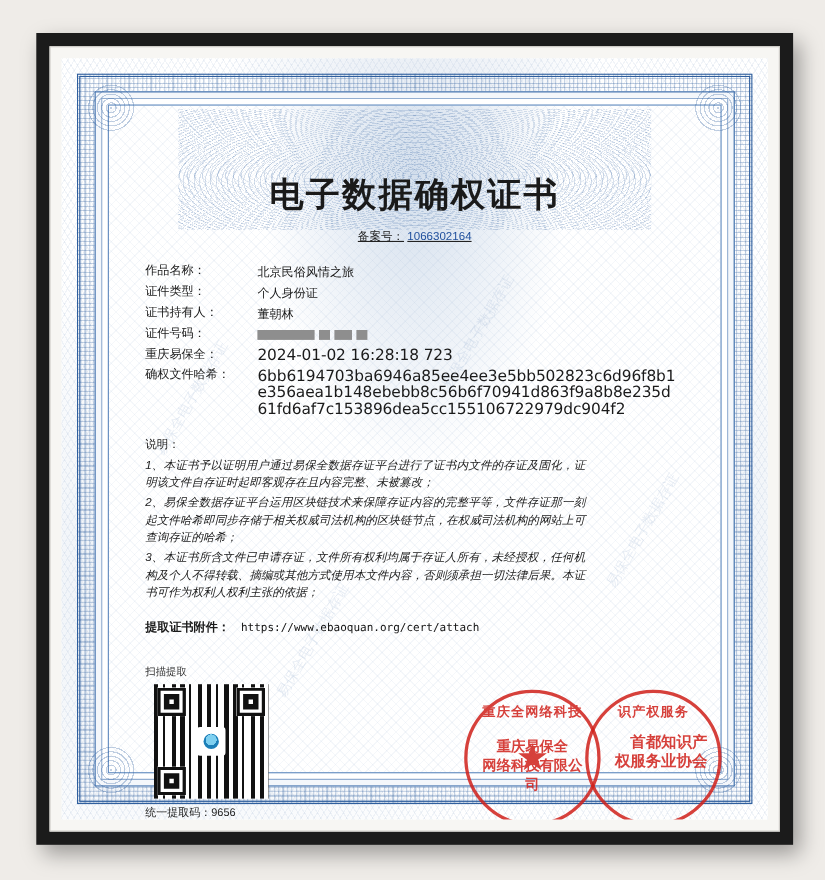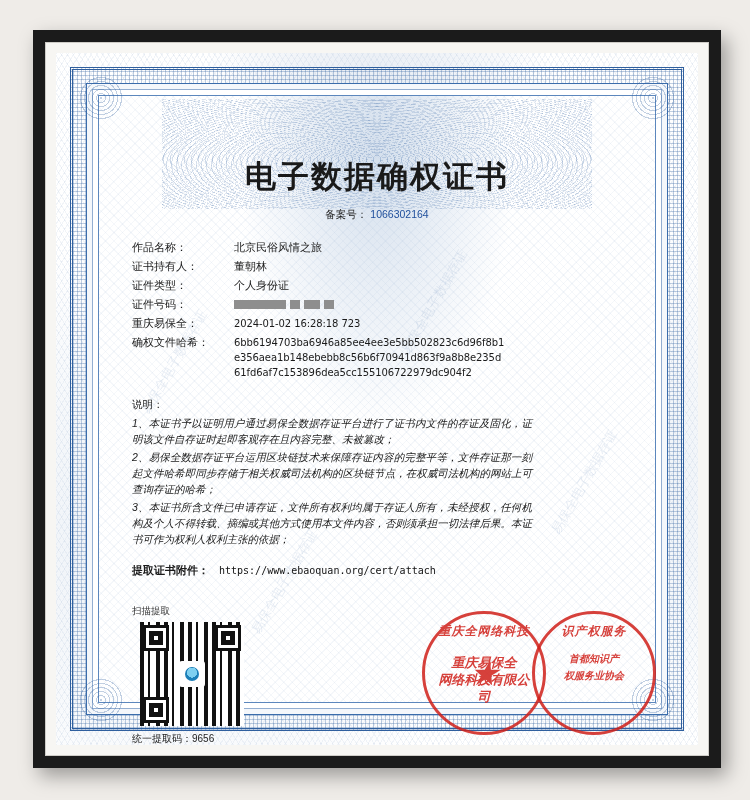--- a/index.html
+++ b/index.html
@@ -127,20 +127,21 @@
     font-weight: bold;
     font-size: 31px;
     letter-spacing: 2px;
     color: #1a1a1a;
   }
   #filing-row {
     text-align: center;
     margin-top: 10px;
     font-size: 10.5px;
     color: #222;
+    text-decoration: underline;
   }
   #filing-row .val {
     color: #1f4f9c;
     margin-left: 3px;
   }
 
   
   #fields {
     margin: 16px 0 0 24px;
     font-size: 11px;
@@ -150,29 +151,29 @@
     border-collapse: collapse;
   }
   #fields td {
     vertical-align: top;
     padding: 2px 0;
     line-height: 15px;
   }
   #fields td.lbl {
     width: 92px;
     white-space: nowrap;
-    font-family: Liberation Serif, serif;
+    font-family: Liberation Mono, monospace;
   }
   #fields td.val {
     padding-left: 10px;
     font-family: "DejaVu Sans", sans-serif;
   }
   .mono {
     font-family: "DejaVu Sans Mono", monospace;
-    font-size: 10px;
+    font-size: 14px;
     letter-spacing: -0.1px;
   }
   .redact {
     display: inline-block;
     width: 52px;
     height: 9px;
     background: #8e8e8e;
     vertical-align: -1px;
     margin-right: 4px;
   }
@@ -279,22 +280,21 @@
 
   
   .stamp {
     position: absolute;
     width: 118px;
     height: 118px;
     border-radius: 50%;
     border: 3px solid #d0201a;
     color: #d0201a;
     opacity: .85;
-    top: 6px;
-    font-style: italic;
+    top: 22px;
   }
   .stamp.left { left: 290px; }
   .stamp.right { left: 400px; }
   .stamp .arc-top {
     position: absolute;
     left: 0; right: 0; top: 9px;
     text-align: center;
     font-size: 12px;
     font-weight: bold;
     letter-spacing: 1px;
@@ -309,21 +309,21 @@
     padding: 0 10px;
   }
   .stamp .star {
     position: absolute;
     left: 50%; top: 50%;
     transform: translate(-50%,-50%);
     font-size: 34px;
     line-height: 1;
     color: #d0201a;
   }
-  .stamp.right .mid { top: 36px; font-size: 10px; }
+  .stamp.right .mid { top: 36px; font-size: 14px; text-align: right; }
 
   
   .wm {
     position: absolute;
     color: rgba(120,150,190,0.16);
     font-size: 13px;
     transform: rotate(-60deg);
     white-space: nowrap;
     pointer-events: none;
     font-family: "DejaVu Sans", sans-serif;
@@ -361,26 +361,26 @@
           </div>
 
           <div id="fields">
             <table>
               <tbody>
                   <tr>
                 <td class="lbl">作品名称：</td>
                 <td class="val">北京民俗风情之旅</td>
               </tr>
               <tr>
+                <td class="lbl">证件类型：</td>
+                <td class="val">个人身份证</td>
+              </tr>
+              <tr>
                 <td class="lbl">证书持有人：</td>
                 <td class="val">董朝林</td>
-              </tr>
-              <tr>
-                <td class="lbl">证件类型：</td>
-                <td class="val">个人身份证</td>
               </tr>
               <tr>
                 <td class="lbl">证件号码：</td>
                 <td class="val">
                   <span class="redact"></span><span class="redact sm"></span><span class="redact md"></span><span class="redact sm"></span>
                 </td>
               </tr>
               <tr>
                 <td class="lbl">重庆易保全：</td>
                 <td class="val mono">2024-01-02  16:28:18  723</td>

